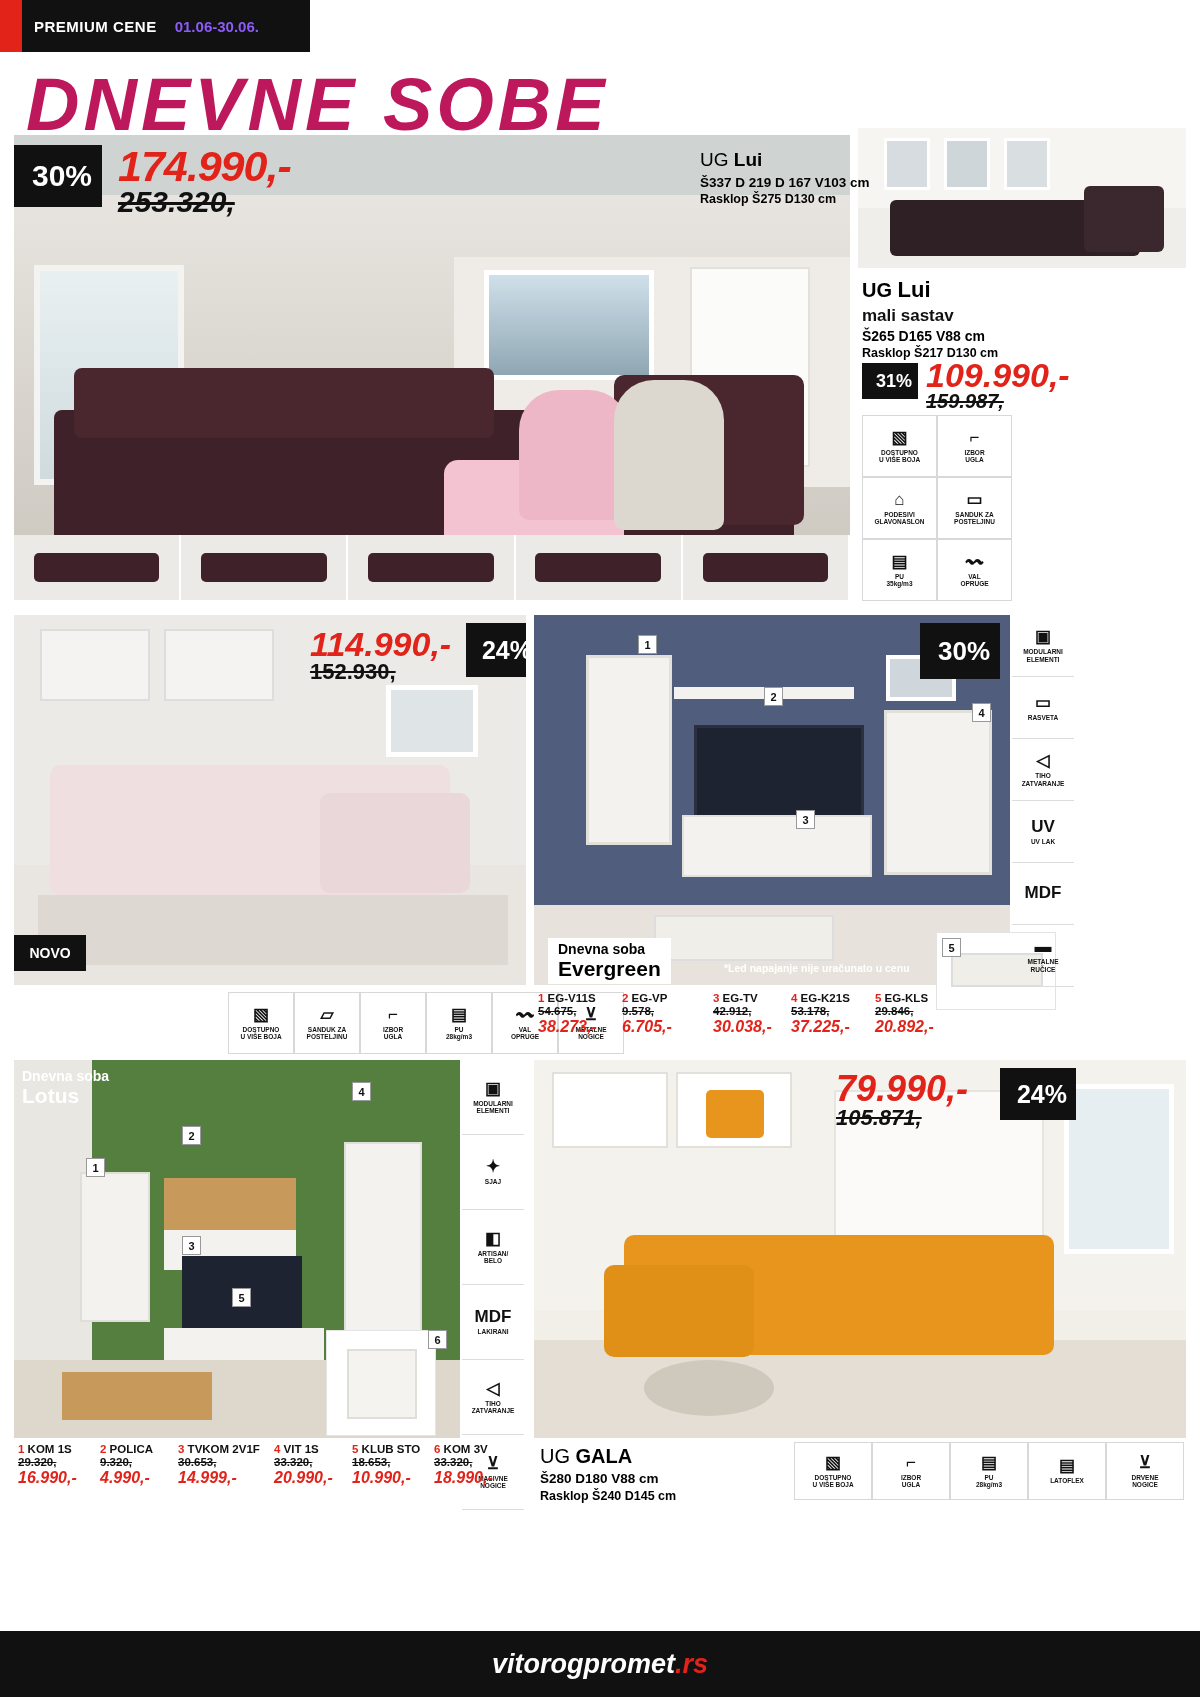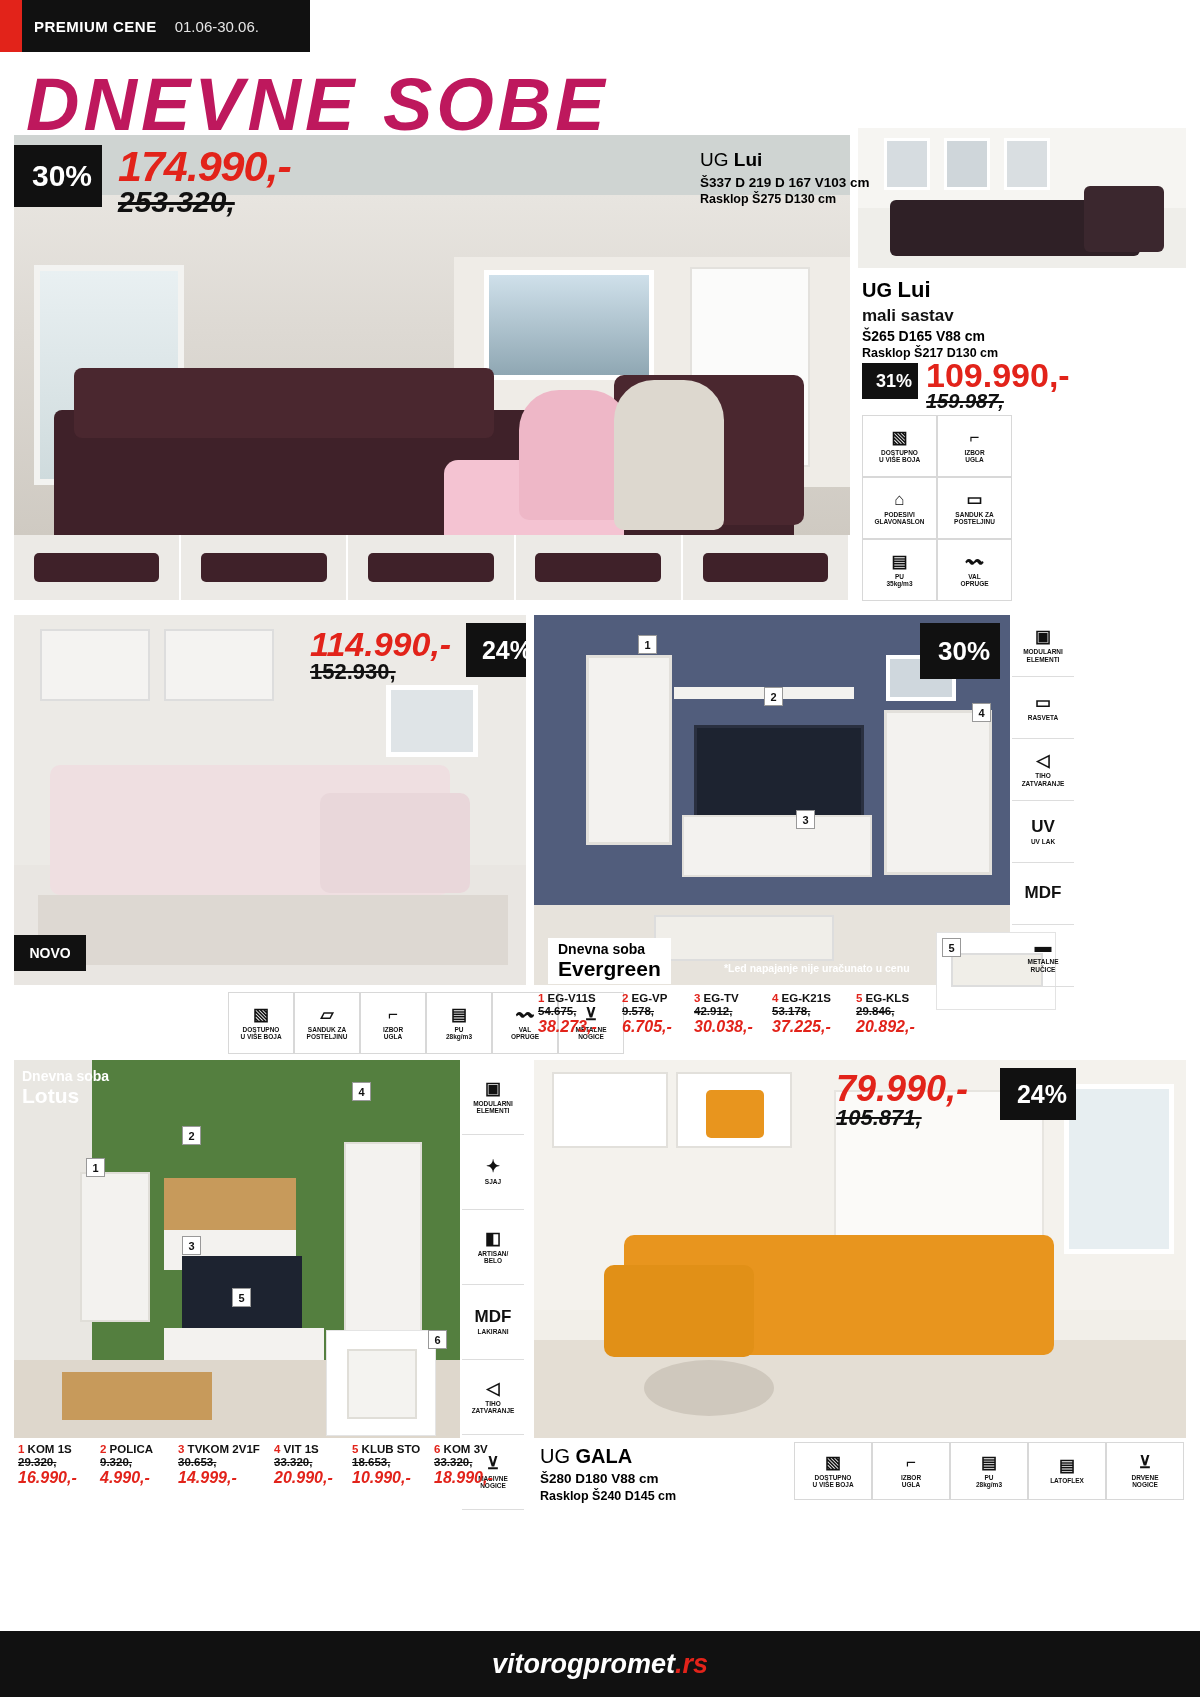--- a/index.html
+++ b/index.html
@@ -12,21 +12,21 @@
 
   
   .topbar{
     position:absolute; left:0; top:0; width:1200px; height:52px; background:#fff;
   }
   .topbar-black{
     position:absolute; left:0; top:0; width:310px; height:52px; background:#111;
     display:flex; align-items:center; padding-left:34px; gap:18px;
   }
   .topbar-black .t1{ color:#fff; font-weight:bold; font-size:15px; letter-spacing:.5px;}
-  .topbar-black .t2{ color:#e5e5e5; font-weight:normal; font-size:15px;}
+  .topbar-black .t2{ color:#8b5cf6; font-weight:bold; font-size:15px;}
   .topbar-red{
     position:absolute; left:0; top:0; width:22px; height:52px; background:#e2231a;
   }
 
   
   .headline{
     position:absolute; left:26px; top:62px;
     font-size:74px; font-weight:bold; font-style:italic; color:#be185d;
     letter-spacing:4px;
   }
@@ -136,21 +136,21 @@
 
   .lui-txt{ position:absolute; left:862px; top:276px; line-height:1.3;}
   .lui-txt .nm{ font-size:20px; font-weight:bold;}
   .lui-txt .nm b{ font-size:22px;}
   .lui-txt .sub{ font-size:17px; font-weight:bold; color:#111;}
   .lui-txt .dim{ font-size:14px; font-weight:bold;}
   .lui-txt .dim2{ font-size:12.5px; font-weight:bold;}
 
   .lui-badge{ position:absolute; left:862px; top:363px; width:56px; height:36px; font-size:18px;}
   .lui-price{ position:absolute; left:926px; top:356px;}
-  .lui-price .now{ color:#e2231a; font-size:34px; font-weight:bold; }
+  .lui-price .now{ color:#e2231a; font-size:34px; font-weight:bold; font-style:italic;}
   .lui-price .old{ color:#111; font-size:20px; font-weight:bold; font-style:italic; text-decoration:line-through; margin-top:-5px;}
 
   
   .icon-grid{
     position:absolute; left:862px; top:415px; width:150px;
     display:grid; grid-template-columns:1fr 1fr; gap:0;
   }
   .icon-cell{
     width:75px; height:62px; border:1px solid #d8d8d8;
     display:flex; flex-direction:column; align-items:center; justify-content:center;
@@ -512,21 +512,21 @@
     <div class="pitem" style="width:84px;">
       <div class="code"><i>1</i> <span>EG-V11S</span></div>
       <div class="old">54.675,</div>
       <div class="now">38.273,-</div>
     </div>
     <div class="pitem" style="width:72px;">
       <div class="code"><i>2</i> <span>EG-VP</span></div>
       <div class="old">9.578,</div>
       <div class="now">6.705,-</div>
     </div>
-    <div class="pitem" style="width:78px;">
+    <div class="pitem" style="width:78px;margin-left:19px;">
       <div class="code"><i>3</i> <span>EG-TV</span></div>
       <div class="old">42.912,</div>
       <div class="now">30.038,-</div>
     </div>
     <div class="pitem" style="width:84px;">
       <div class="code"><i>4</i> <span>EG-K21S</span></div>
       <div class="old">53.178,</div>
       <div class="now">37.225,-</div>
     </div>
     <div class="pitem" style="width:84px;">

